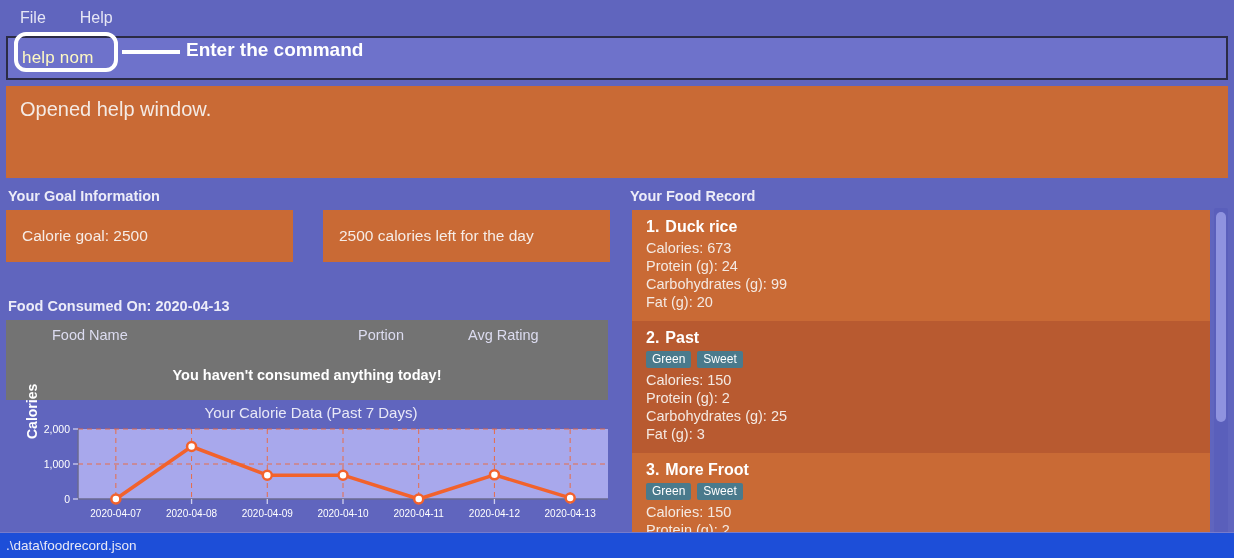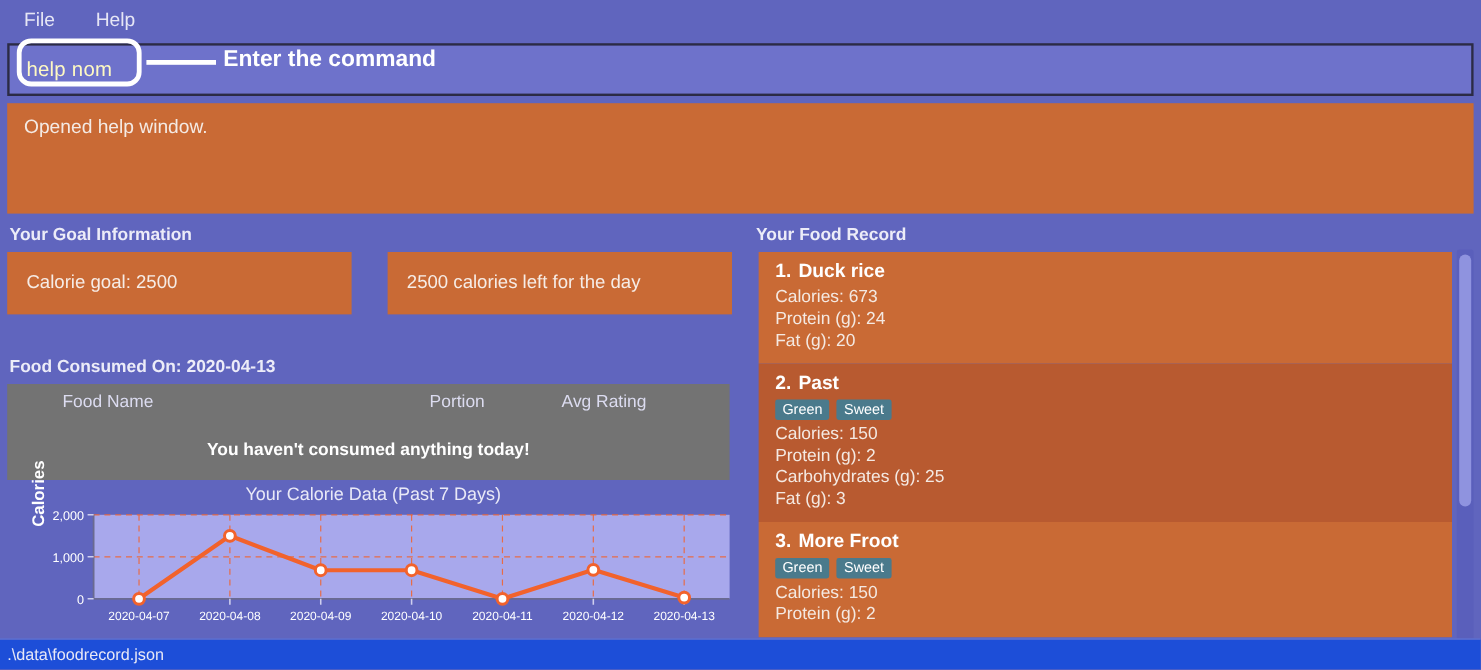--- a/index.html
+++ b/index.html
@@ -84,21 +84,21 @@
   }
 
   
   #result-area { padding: 4px 6px 0 6px; }
   #result-box {
     height: 92px;
     background: #c96a35;
     padding: 12px 14px;
   }
   #result-text {
-    font-size: 16px;
+    font-size: 20px;
     color: #f4eae4;
   }
 
   
   #main {
     display: flex;
     height: 350px;
     margin-top: 8px;
   }
 
@@ -373,20 +373,21 @@
   </div>
 
   <div id="right-col">
     <div class="section-title">Your Food Record</div>
 
     <div id="food-list">
         <div class="food-card norm">
           <div class="food-name"><span class="idx">1.</span><span>Duck rice</span></div>
           <div class="food-line">Calories: 673</div>
           <div class="food-line">Protein (g): 24</div>
+          <div class="food-line">Carbohydrates (g): 99</div>
           <div class="food-line">Fat (g): 20</div>
         </div>
         <div class="food-card alt">
           <div class="food-name"><span class="idx">2.</span><span>Past</span></div>
           <div class="tag-row">
             <span class="tag">Green</span>
             <span class="tag">Sweet</span>
           </div>
           <div class="food-line">Calories: 150</div>
           <div class="food-line">Protein (g): 2</div>

